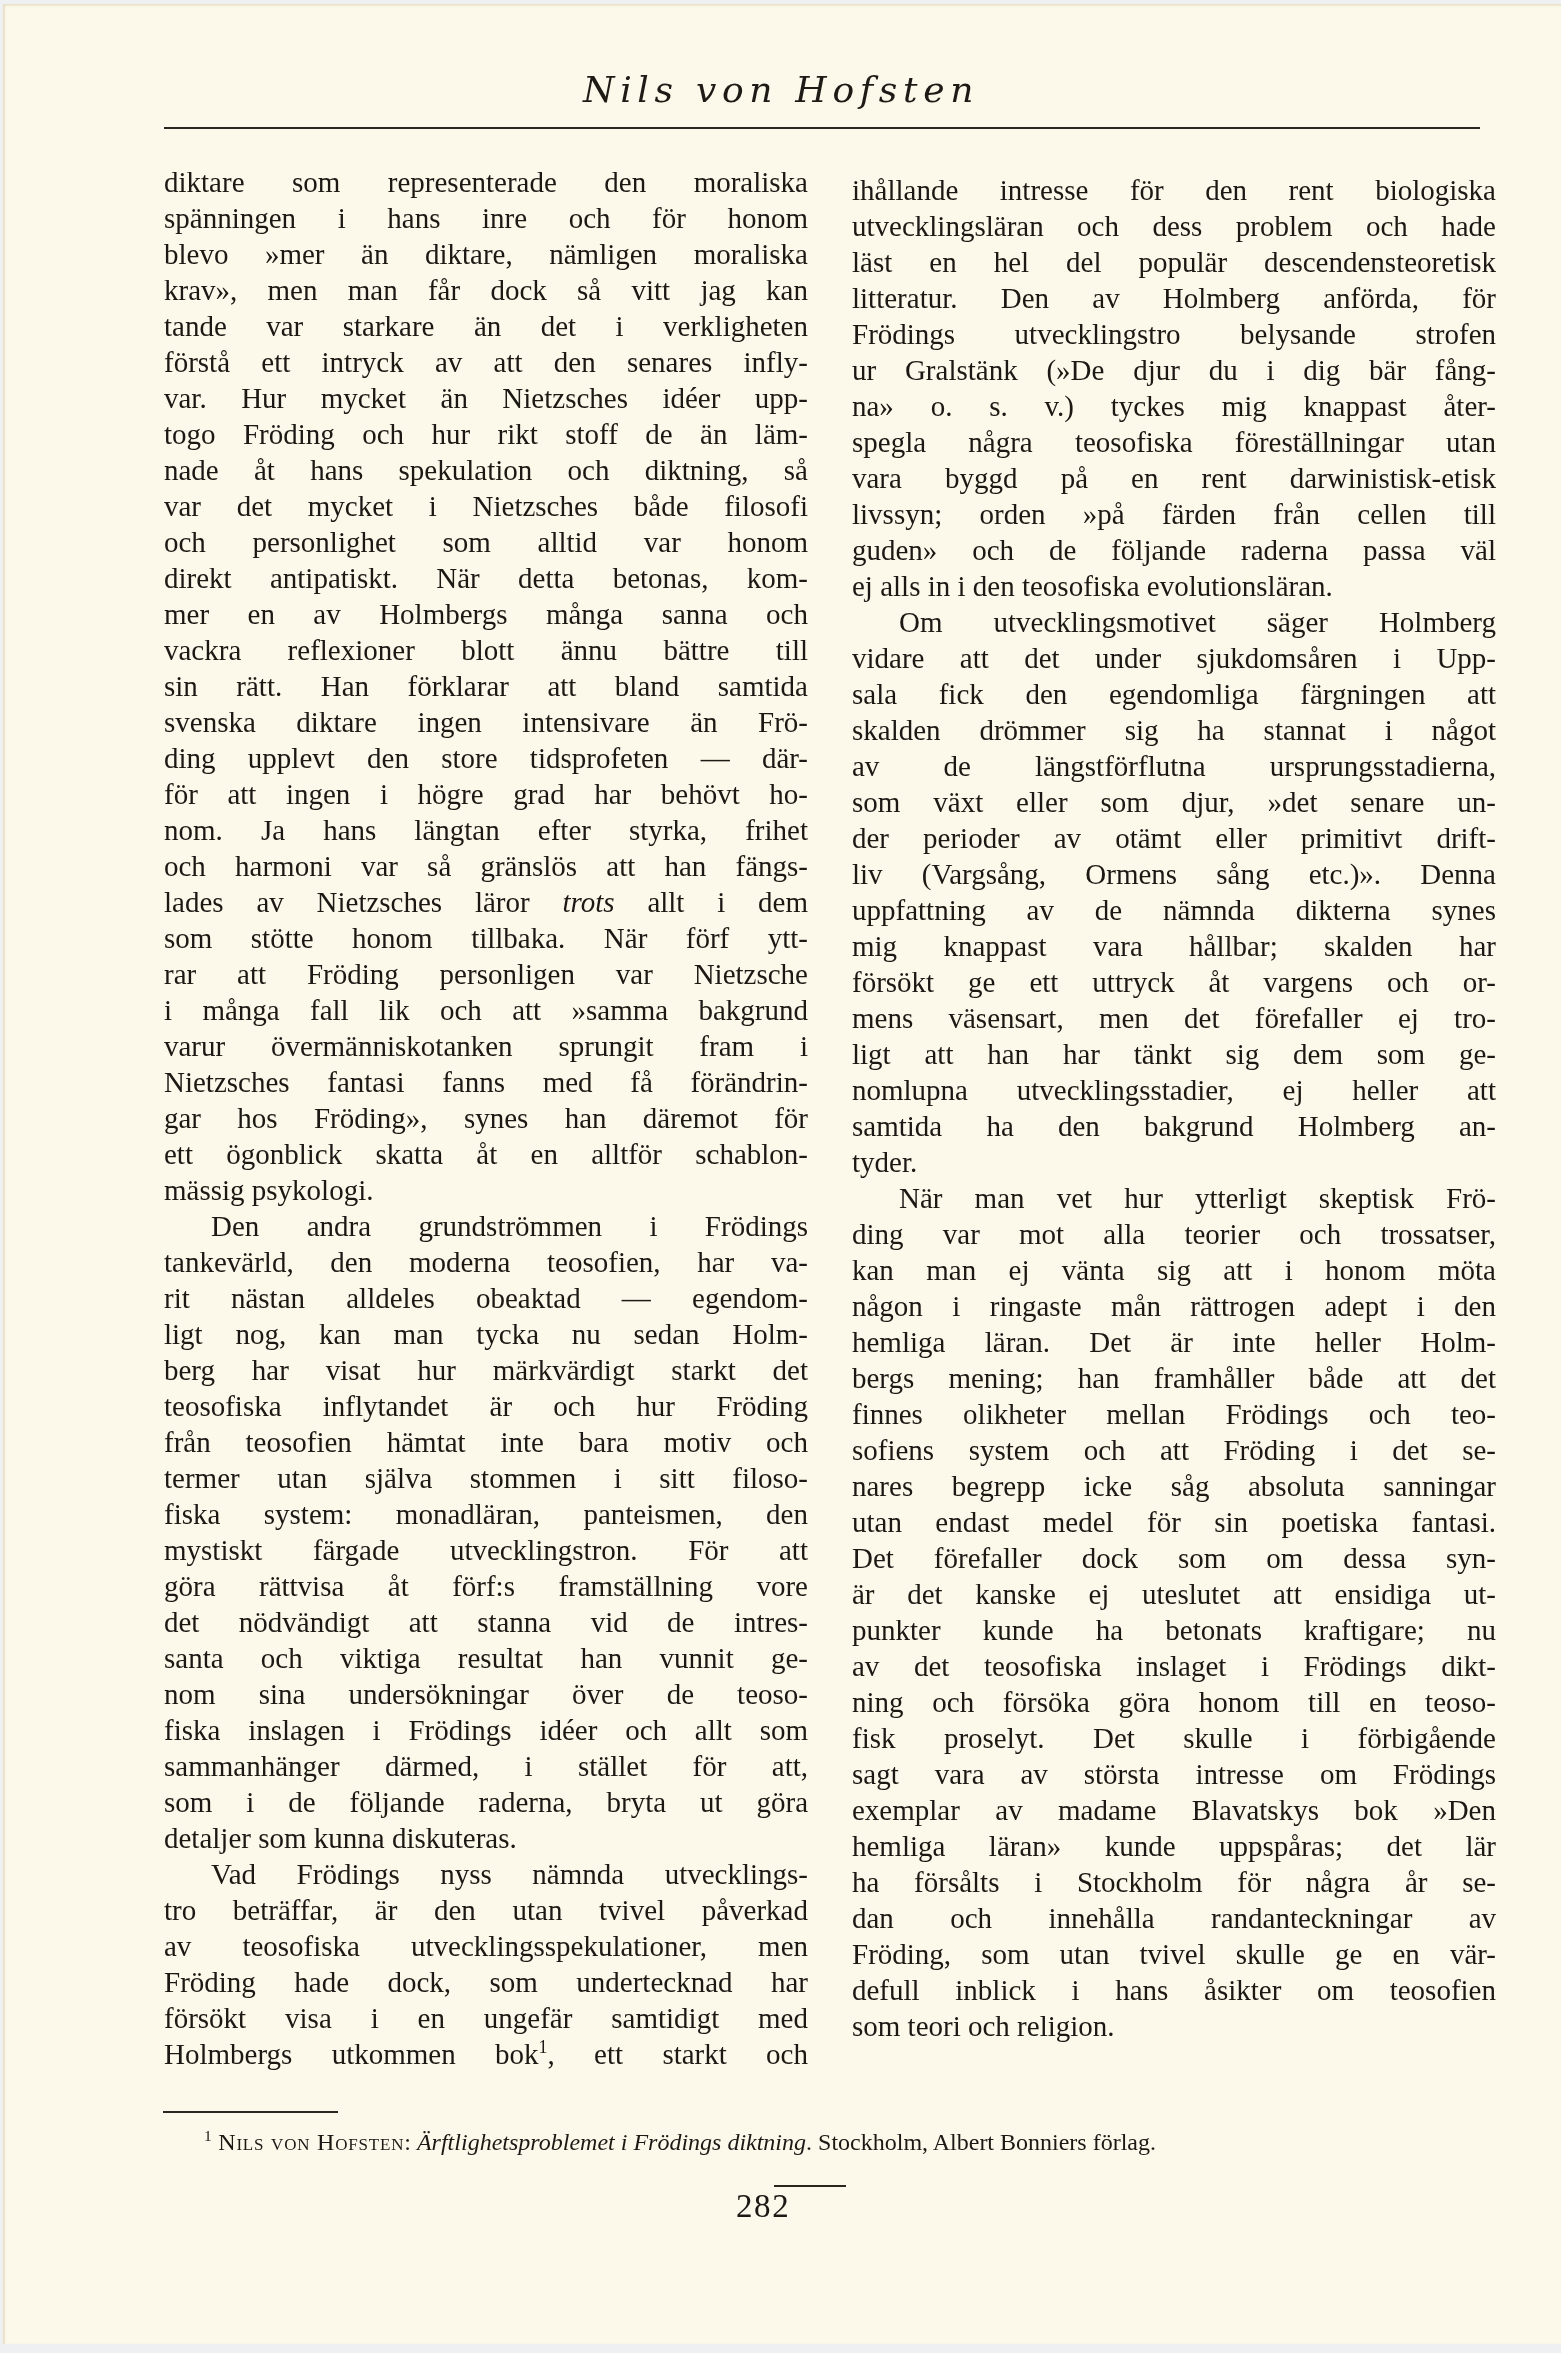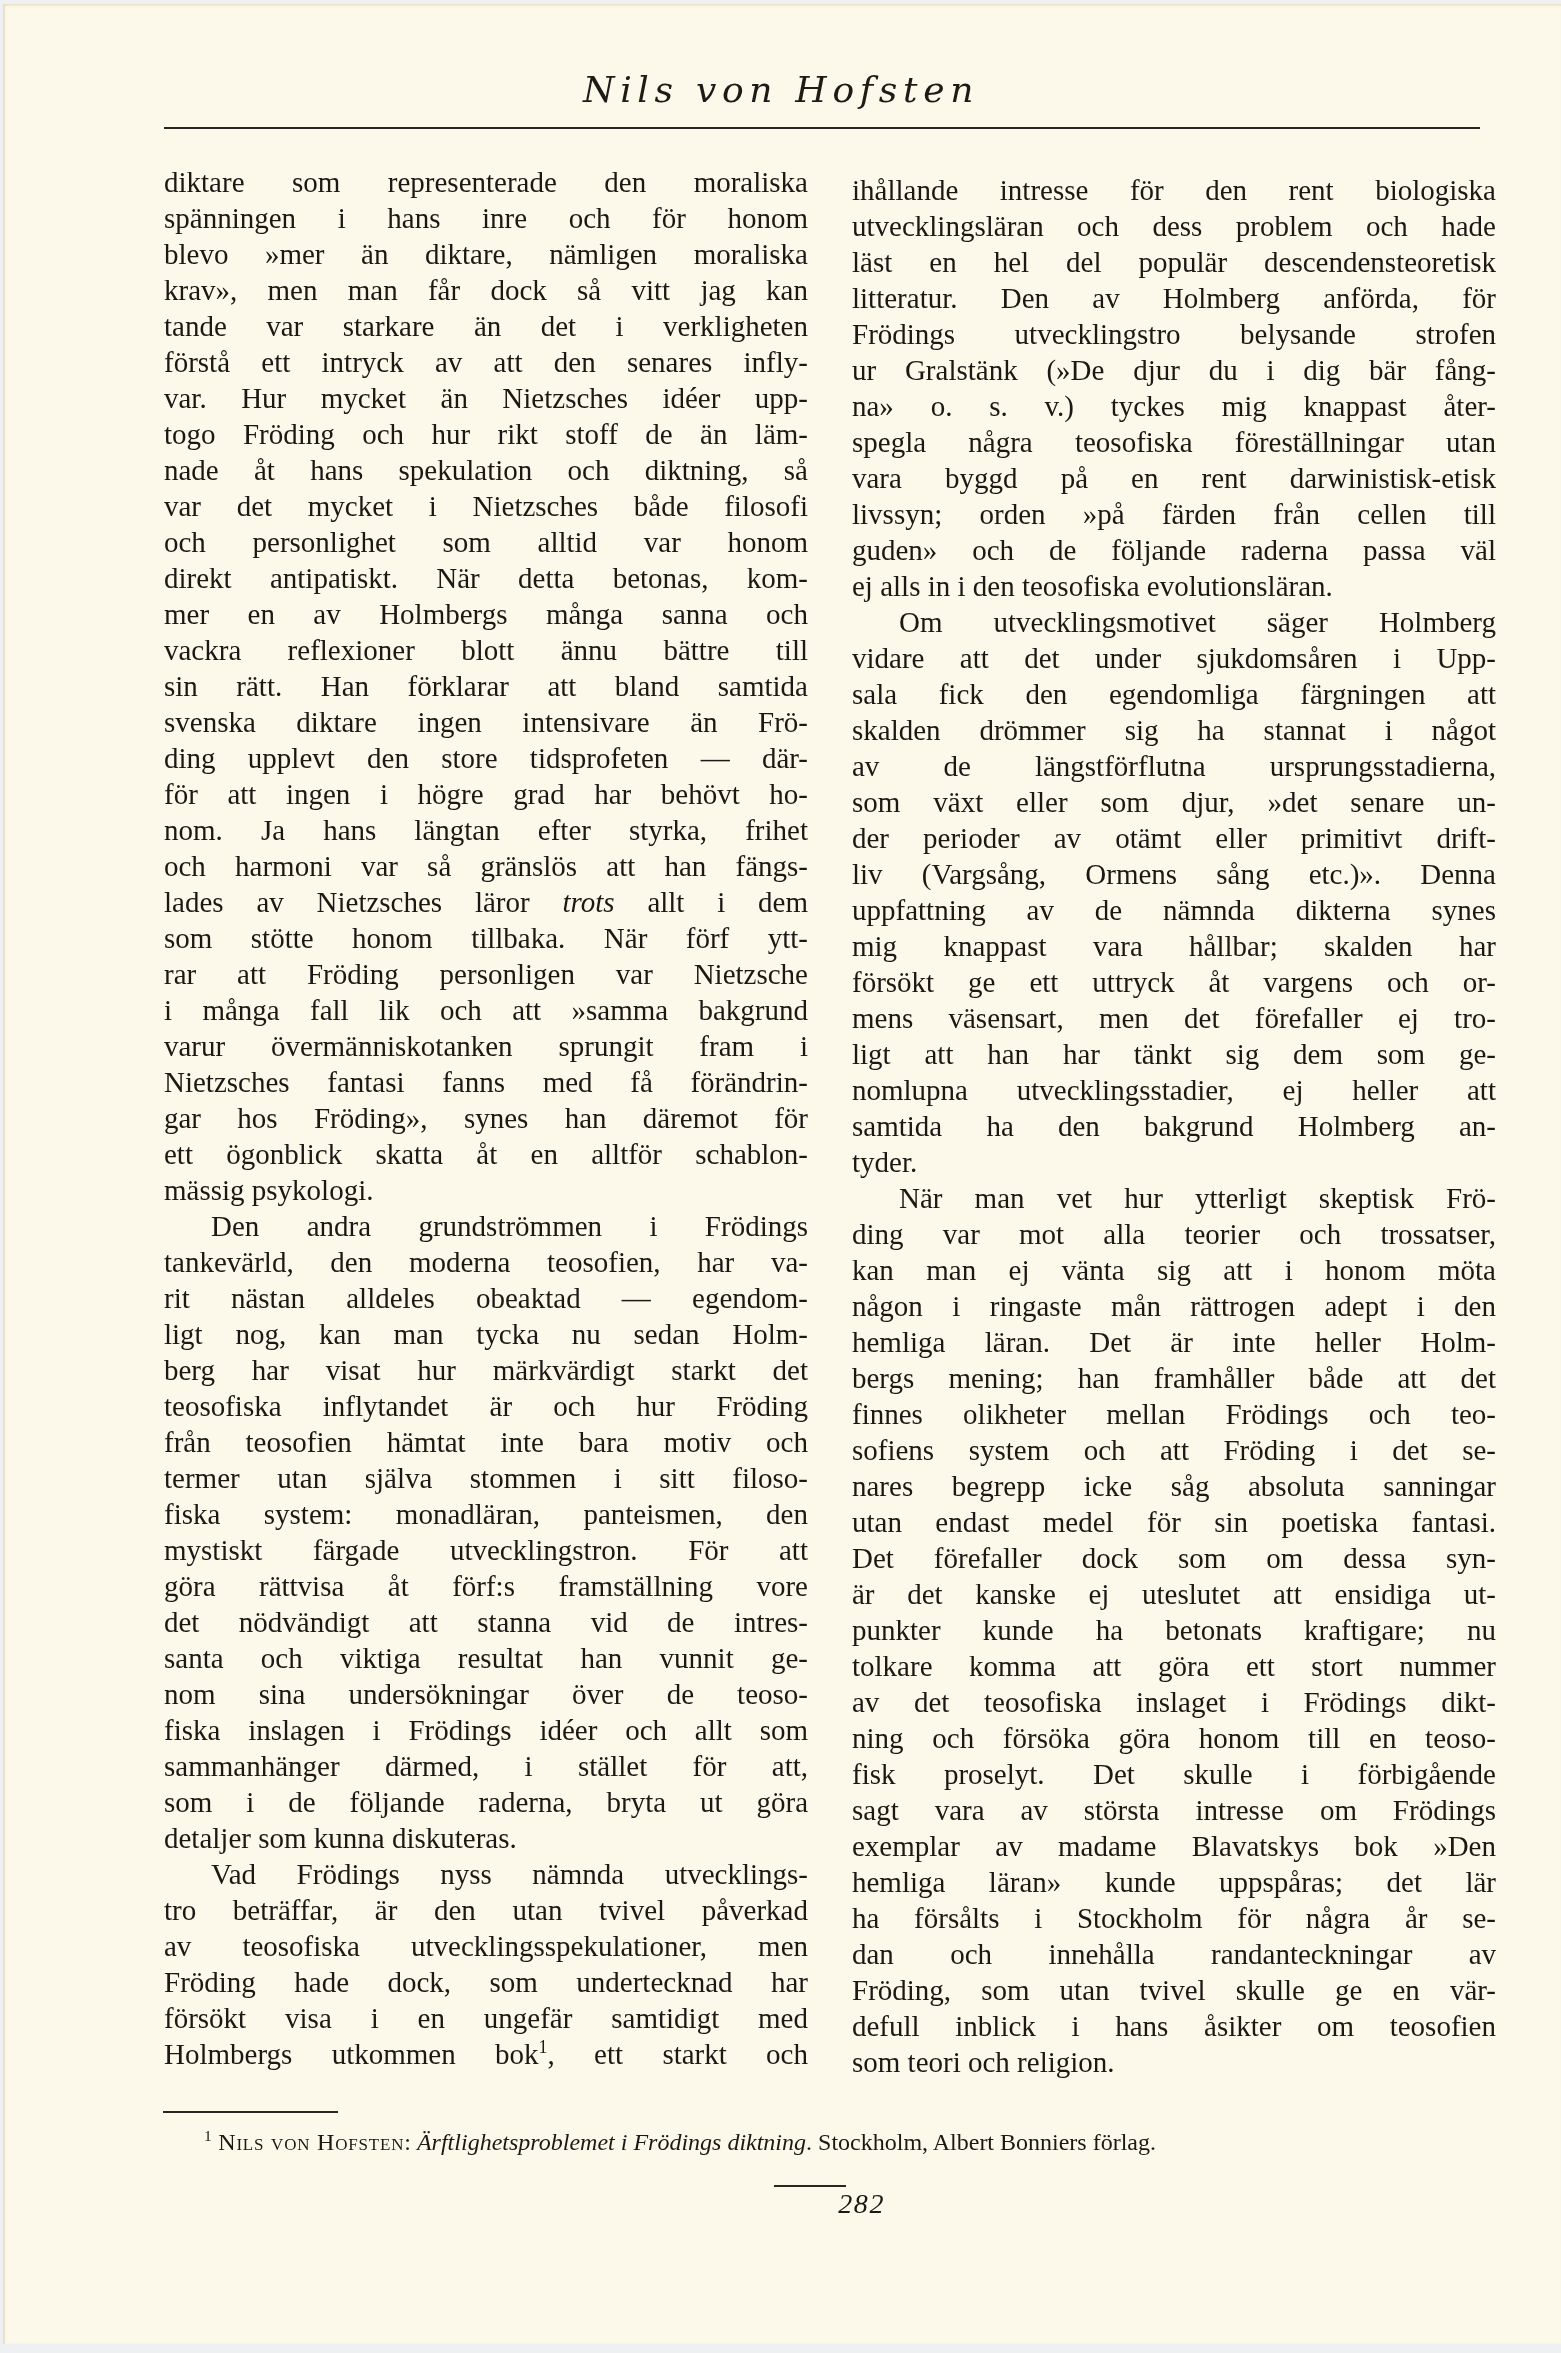--- a/index.html
+++ b/index.html
@@ -56,23 +56,23 @@
   }
   .footnote .num { font-size: 15.5px; vertical-align: 9px; line-height: 0; margin-right: 6.5px; }
   .footnote .sc { font-variant: small-caps; letter-spacing: 0.8px; }
   .footnote .ti { font-style: italic; }
   .pn-rule {
     position: absolute; left: 774px; top: 2185px; width: 72px; height: 1.6px;
     background: #2a2520;
   }
   .page-number {
     position: absolute; left: 736px; top: 2188px; width: 149px;
-    text-align: right;
+    text-align: left;
     font-family: "Liberation Serif", "DejaVu Serif", serif;
-    font-size: 28px; letter-spacing: 1.6px; color: #1c1814; font-style: italic;
+    font-size: 33px; letter-spacing: 1.6px; color: #1c1814;
   }
 </style>
 </head>
 <body>
 
 <div class="paper"></div>
 
 <div class="running-head">Nils von Hofsten</div>
 <div class="head-rule"></div>
 
@@ -166,21 +166,20 @@
     <span class="line">någon i ringaste mån rättrogen adept i den</span>
     <span class="line">hemliga läran. Det är inte heller Holm-</span>
     <span class="line">bergs mening; han framhåller både att det</span>
     <span class="line">finnes olikheter mellan Frödings och teo-</span>
     <span class="line">sofiens system och att Fröding i det se-</span>
     <span class="line">nares begrepp icke såg absoluta sanningar</span>
     <span class="line">utan endast medel för sin poetiska fantasi.</span>
     <span class="line">Det förefaller dock som om dessa syn-</span>
     <span class="line">är det kanske ej uteslutet att ensidiga ut-</span>
     <span class="line">punkter kunde ha betonats kraftigare; nu</span>
-    <span class="line">tolkare komma att göra ett stort nummer</span>
     <span class="line">av det teosofiska inslaget i Frödings dikt-</span>
     <span class="line">ning och försöka göra honom till en teoso-</span>
     <span class="line">fisk proselyt. Det skulle i förbigående</span>
     <span class="line">sagt vara av största intresse om Frödings</span>
     <span class="line">exemplar av madame Blavatskys bok »Den</span>
     <span class="line">hemliga läran» kunde uppspåras; det lär</span>
     <span class="line">ha försålts i Stockholm för några år se-</span>
     <span class="line">dan och innehålla randanteckningar av</span>
     <span class="line">Fröding, som utan tvivel skulle ge en vär-</span>
     <span class="line">defull inblick i hans åsikter om teosofien</span>

